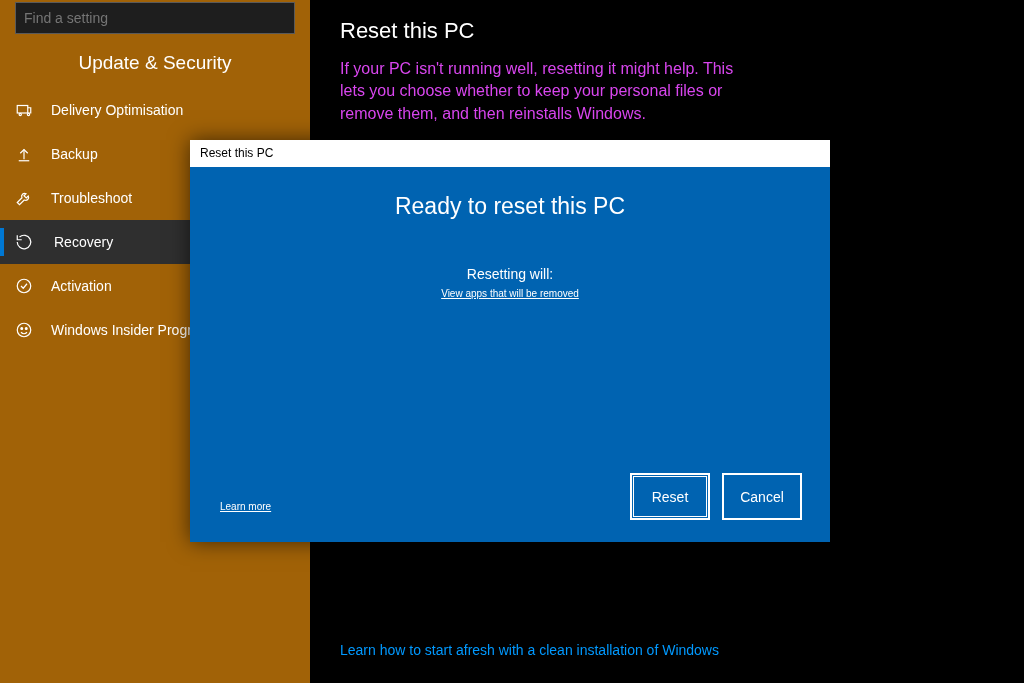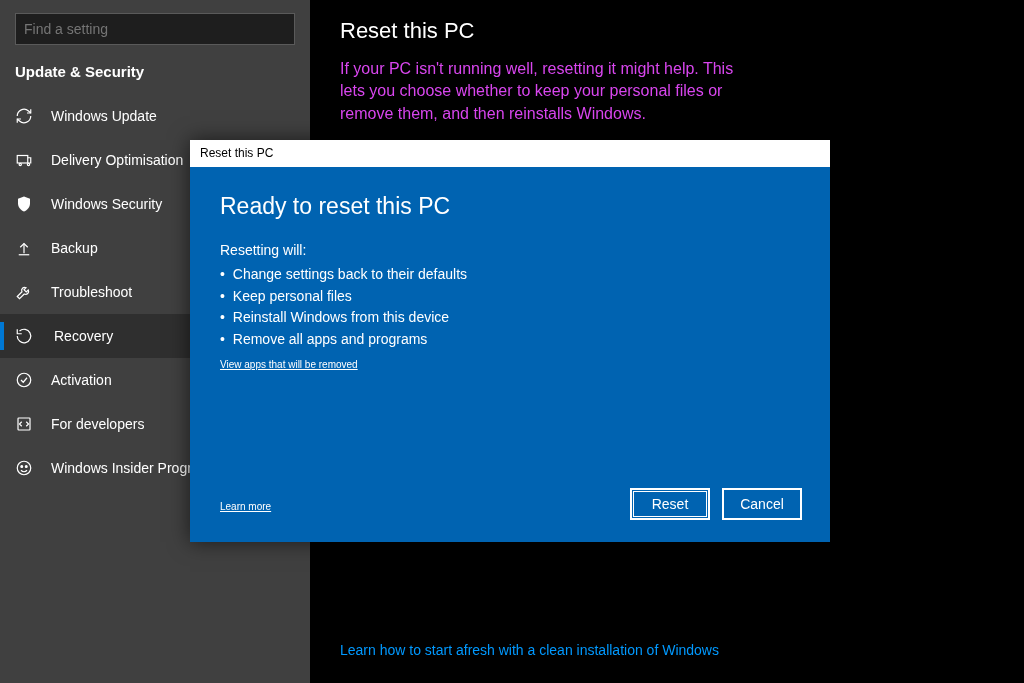--- a/index.html
+++ b/index.html
@@ -1,30 +1,30 @@
 <!DOCTYPE html>
 <html><head>
 <meta charset="utf-8">
 <style>
   * { box-sizing: border-box; margin: 0; padding: 0; }
   html, body { width: 1024px; height: 683px; overflow: hidden; font-family: "Segoe UI", Arial, sans-serif; background: #000; color: #fff; }
   .app { display: flex; width: 1024px; height: 683px; position: relative; }
-  .sidebar { width: 310px; background: #404040; padding-top: 13px; }
+  .sidebar { width: 310px; background: #a16207; padding-top: 2px; }
   .search-wrap { margin: 0 15px 14px 15px; }
   .search {
     display: flex; align-items: center; justify-content: space-between;
     border: 1px solid #5a5a5a; background: #1e1e1e; height: 32px; padding: 0 8px;
     width: 280px;
   }
   .search input {
     background: transparent; border: none; outline: none; color: #a0a0a0;
     font-size: 14px; width: 240px;
   }
   .search .search-icon { color: #a0a0a0; font-size: 14px; }
-  .section-title { font-weight: 700; font-size: 15px; padding: 4px 15px 14px 15px; color: #fff; }
+  .section-title { font-weight: 400; font-size: 19px; padding: 4px 15px 14px 15px; color: #fff; text-align: center; }
   .nav { list-style: none; }
   .nav-item {
     display: flex; align-items: center; gap: 18px;
     padding: 0 15px; height: 44px; font-size: 14px; color: #fff;
     cursor: pointer;
   }
   .nav-item.selected { background: #2f2f2f; position: relative; gap: 21px; }
   .nav-item.selected::before {
     content: ""; position: absolute; left: 0; top: 8px; bottom: 8px; width: 4px; background: #0078d4;
   }
@@ -46,35 +46,35 @@
   .dialog {
     position: absolute; left: 190px; top: 140px; width: 640px; height: 402px;
     box-shadow: 0 0 20px rgba(0,0,0,0.6);
     display: flex; flex-direction: column;
   }
   .dlg-title {
     background: #fff; color: #000; font-size: 12px; padding: 6px 10px; height: 27px;
   }
   .dlg-body {
     flex: 1; background: #0063b1; color: #fff; padding: 26px 30px 20px 30px;
-    display: flex; flex-direction: column; position: relative;
+    display: flex; flex-direction: column; position: relative; align-items: center;
   }
   .dlg-body h2 { font-size: 23px; font-weight: 400; margin-bottom: 22px; }
-  .dlg-body .lead { font-size: 14px; margin-bottom: 6px; }
+  .dlg-body .lead { font-size: 14px; margin-bottom: 6px; margin-top: 24px; }
   .dlg-body ul { list-style: none; margin-bottom: 8px; }
   .dlg-body ul li { font-size: 14px; line-height: 1.55; }
   .dlg-body ul li::before { content: "• "; margin-right: 4px; }
   .dlg-link { color: #fff; text-decoration: underline; font-size: 10px; display: inline-block; }
   .note { margin-top: 14px; }
   .dlg-footer {
     position: absolute; right: 28px; bottom: 22px; display: flex; gap: 12px;
   }
   .dlg-learn { position: absolute; left: 30px; bottom: 30px; }
   .dlg-btn {
-    min-width: 80px; height: 32px; border: 2px solid #fff; background: transparent;
+    min-width: 80px; height: 47px; border: 2px solid #fff; background: transparent;
     color: #fff; font-size: 14px; cursor: pointer; padding: 0 16px;
   }
   .dlg-btn.primary { outline: 1px solid #fff; outline-offset: -4px; }
 </style>
 </head>
 <body>
 
 <div class="app">
   <aside class="sidebar">
     <div class="search-wrap">
@@ -86,46 +86,27 @@
               <line x1="11" y1="11" x2="15" y2="15"></line>
             </svg>
         </span>
       </div>
     </div>
     <div class="section-title">Update &amp; Security</div>
     <ul class="nav">
       <li class="nav-item">
         <span class="nav-icon">
             <svg viewBox="0 0 24 24" fill="none" stroke="currentColor" stroke-width="1.6">
-              <path d="M3 12a9 9 0 0 1 15-6.7L21 8"></path>
-              <path d="M21 3v5h-5"></path>
-              <path d="M21 12a9 9 0 0 1-15 6.7L3 16"></path>
-              <path d="M3 21v-5h5"></path>
-            </svg>
-          </span>
-        <span>Windows Update</span>
-      </li>
-      <li class="nav-item">
-        <span class="nav-icon">
-            <svg viewBox="0 0 24 24" fill="none" stroke="currentColor" stroke-width="1.6">
               <rect x="3" y="6" width="14" height="10"></rect>
               <path d="M17 9h4v7h-4"></path>
               <circle cx="7" cy="18" r="1.5"></circle>
               <circle cx="18" cy="18" r="1.5"></circle>
             </svg>
           </span>
         <span>Delivery Optimisation</span>
-      </li>
-      <li class="nav-item">
-        <span class="nav-icon">
-            <svg viewBox="0 0 24 24" fill="currentColor">
-              <path d="M12 2l8 3v6c0 5-3.4 9.3-8 11-4.6-1.7-8-6-8-11V5l8-3z"></path>
-            </svg>
-          </span>
-        <span>Windows Security</span>
       </li>
       <li class="nav-item">
         <span class="nav-icon">
             <svg viewBox="0 0 24 24" fill="none" stroke="currentColor" stroke-width="1.6">
               <path d="M12 19V6"></path>
               <path d="M7 11l5-5 5 5"></path>
               <path d="M5 21h14"></path>
             </svg>
           </span>
         <span>Backup</span>
@@ -152,29 +133,20 @@
             <svg viewBox="0 0 24 24" fill="none" stroke="currentColor" stroke-width="1.6">
               <circle cx="12" cy="12" r="9"></circle>
               <path d="M8 12l3 3 5-6"></path>
             </svg>
           </span>
         <span>Activation</span>
       </li>
       <li class="nav-item">
         <span class="nav-icon">
             <svg viewBox="0 0 24 24" fill="none" stroke="currentColor" stroke-width="1.6">
-              <rect x="4" y="4" width="16" height="16" rx="1"></rect>
-              <path d="M9 9l-3 3 3 3M15 9l3 3-3 3"></path>
-            </svg>
-          </span>
-        <span>For developers</span>
-      </li>
-      <li class="nav-item">
-        <span class="nav-icon">
-            <svg viewBox="0 0 24 24" fill="none" stroke="currentColor" stroke-width="1.6">
               <circle cx="12" cy="12" r="9"></circle>
               <circle cx="9" cy="10" r="1.2" fill="currentColor"></circle>
               <circle cx="15" cy="10" r="1.2" fill="currentColor"></circle>
               <path d="M8 15c1.2 1.3 2.6 2 4 2s2.8-.7 4-2"></path>
             </svg>
           </span>
         <span>Windows Insider Programme</span>
       </li>
     </ul>
   </aside>
@@ -187,26 +159,20 @@
     <div class="more">
       <a href="#" class="link-blue">Learn how to start afresh with a clean installation of Windows</a>
     </div>
   </main>
 
   <div class="dialog">
     <div class="dlg-title">Reset this PC</div>
     <div class="dlg-body">
       <h2>Ready to reset this PC</h2>
       <div class="lead">Resetting will:</div>
-      <ul>
-        <li>Change settings back to their defaults</li>
-        <li>Keep personal files</li>
-        <li>Reinstall Windows from this device</li>
-        <li>Remove all apps and programs</li>
-      </ul>
       <a href="#" class="dlg-link">View apps that will be removed</a>
 
 
       <a href="#" class="dlg-link dlg-learn">Learn more</a>
 
       <div class="dlg-footer">
         <button class="dlg-btn primary">Reset</button>
         <button class="dlg-btn">Cancel</button>
       </div>
     </div>

